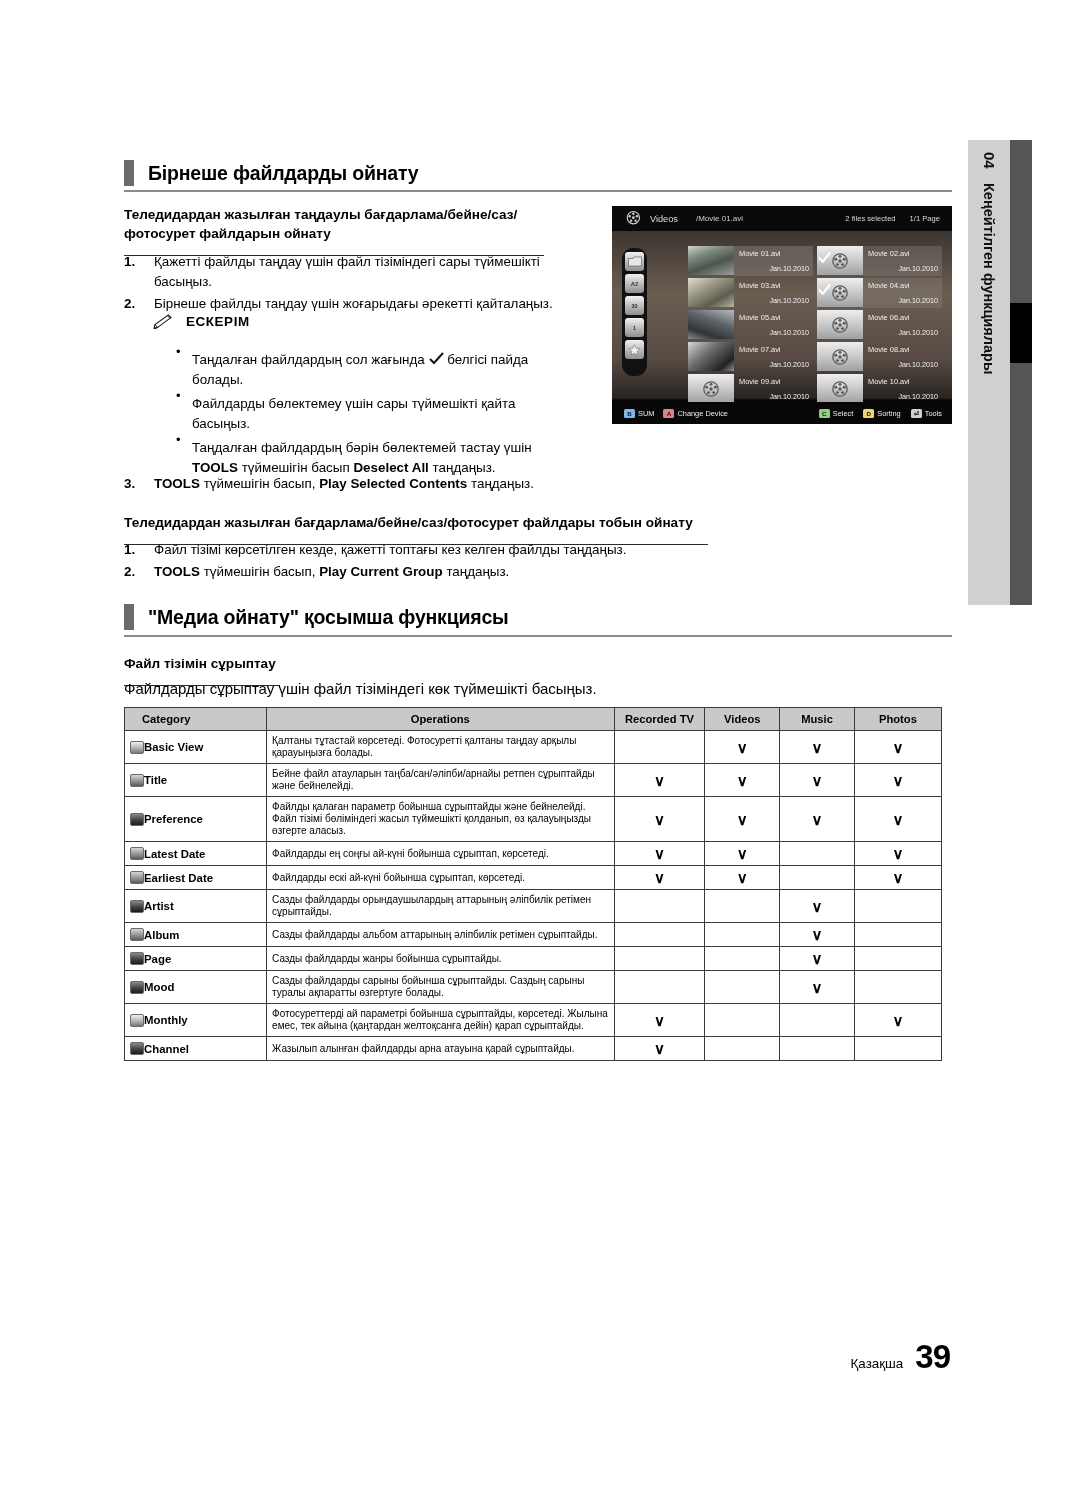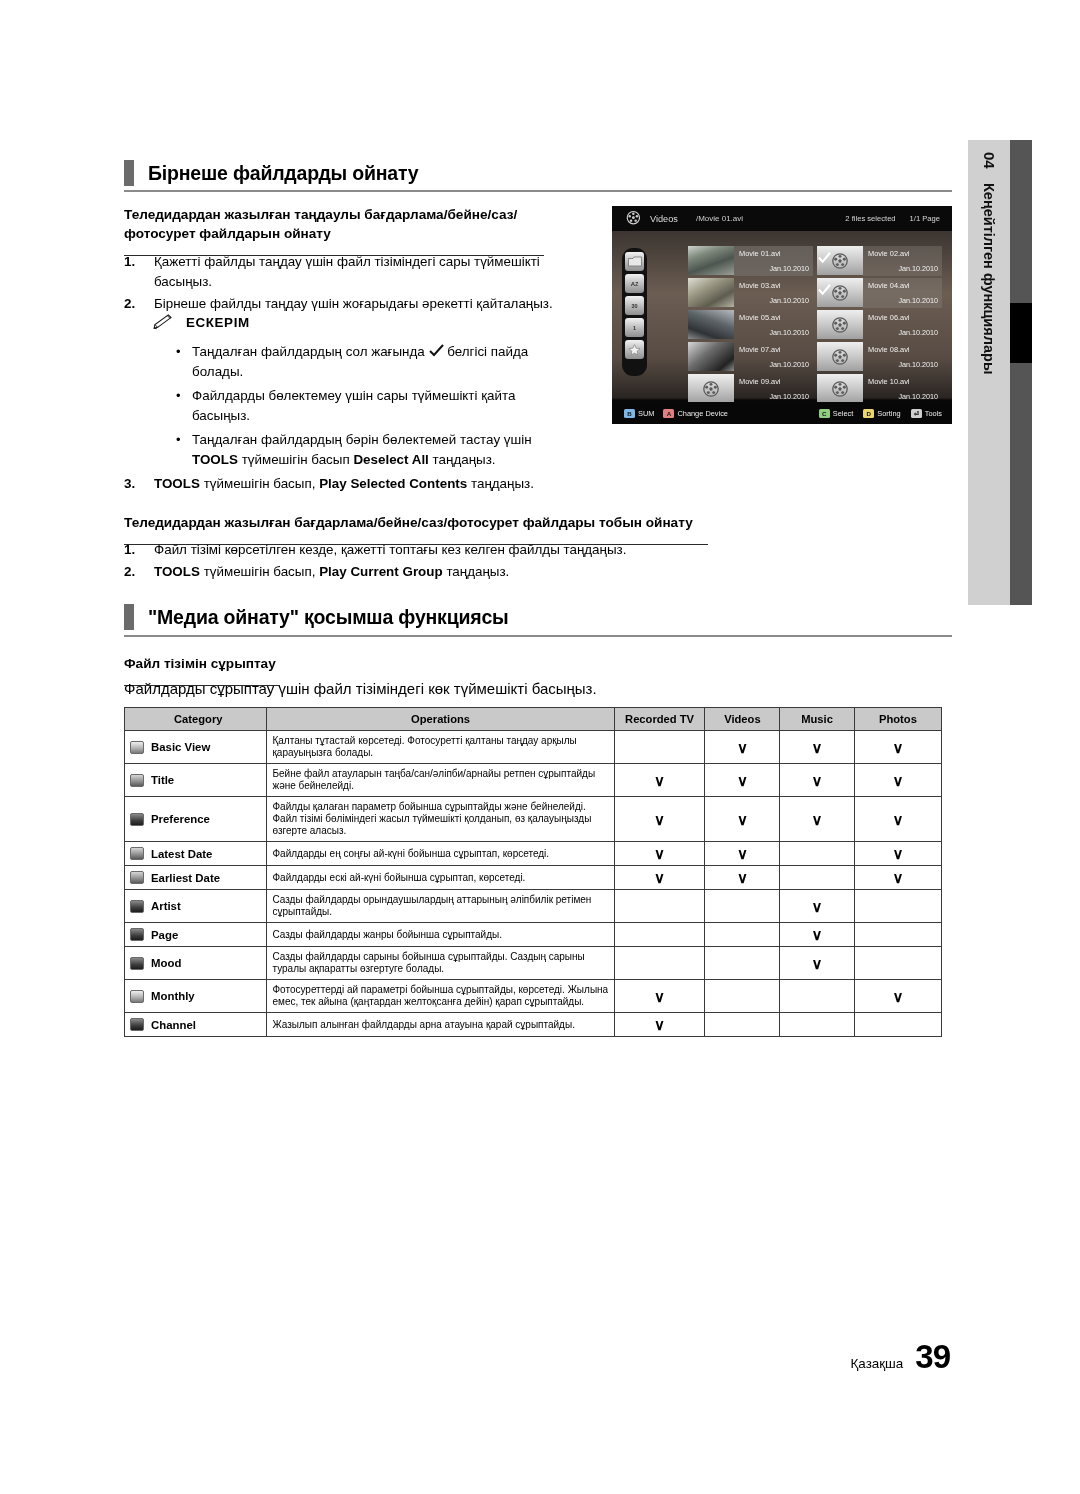--- a/index.html
+++ b/index.html
@@ -55,29 +55,29 @@
 
   
   .num-item { position: absolute; display: flex; font-size: 13.4px; line-height: 20px; }
   .num-item .n { width: 30px; font-weight: bold; flex: 0 0 30px; }
   .num-item .t { flex: 1; }
 
   .b { font-weight: bold; }
 
   
   .note-head {
-    position: absolute; display: flex; align-items: center;
+    position: absolute; display: flex; 
     font-size: 13.4px; font-weight: bold; letter-spacing: .6px;
   }
   .pencil { width: 22px; height: 16px; margin-right: 12px; }
   .note-li {
     position: absolute; display: flex; font-size: 13.4px; line-height: 20px;
   }
   .note-li .bullet { width: 16px; flex: 0 0 16px; font-size: 13px; }
-  .note-li .t { flex: 1; }
+  .note-li .t { flex: 1; margin-top: 8px; }
   .tick-inline { display: inline-block; vertical-align: -1px; }
 
   
   .tv {
     position: absolute; left: 612px; top: 206px; width: 340px; height: 218px;
     background: linear-gradient(180deg,#0b0b0b 0%,#0b0b0b 10%,#3b3430 11%,#6b5d52 40%,#574b43 70%,#2a2522 88%,#080808 89%,#050505 100%);
     overflow: hidden;
   }
   .tv-topbar {
     position: absolute; left:0; top:0; width:100%; height:25px;
@@ -140,28 +140,28 @@
 
   
   table.sorttab {
     position:absolute; left:124px; top:707px; width:818px;
     border-collapse: collapse; font-size: 10.6px;
   }
   table.sorttab th {
     background:#c9c9c9; border:1px solid #3a3a3a; font-weight:bold;
     font-size:11.2px; padding:5px 3px; text-align:center;
   }
-  table.sorttab th.th-cat { text-align:center; padding-left:8px; }
+  table.sorttab th.th-cat { text-align:left; padding-left:17px; }
   table.sorttab td { border:1px solid #3a3a3a; padding:4px 5px; vertical-align: middle; }
   td.c-cat { width:146px; }
   td.c-ops { width:364px; line-height:12px; font-size:10px; }
   td.c-mark { width:77px; text-align:center; }
   td.c-mark.wide { width:93px; }
   td.c-mark.photos { width:90px; }
-  .cat-in { display:flex; align-items:center; gap:7px; }
+  .cat-in { display:flex; align-items:center; }
   .cat-ic {
     width:14px; height:13px; flex:0 0 14px; border-radius:2px;
     background:linear-gradient(180deg,#efefef 0%,#b4b4b4 55%,#787878 100%);
     border:1px solid #6a6a6a; position:relative;
   }
   .cat-ic.dark { background:linear-gradient(180deg,#8a8a8a 0%,#3d3d3d 60%,#1c1c1c 100%); }
   .cat-ic.mid  { background:linear-gradient(180deg,#d6d6d6 0%,#8e8e8e 60%,#5a5a5a 100%); }
   .cat-name { font-weight:bold; font-size:11.4px; }
   .vmark { font-size:15px; font-weight:bold; line-height:1; }
 
@@ -582,20 +582,33 @@
           </td>
           <td class="c-ops">Сазды файлдарды орындаушылардың аттарының әліпбилік ретімен сұрыптайды.</td>
           <td class="c-mark wide"></td>
           <td class="c-mark "></td>
           <td class="c-mark "><span class="vmark">∨</span></td>
           <td class="c-mark photos"></td>
         </tr>
         <tr>
           <td class="c-cat">
             <div class="cat-in">
+              <span class="cat-ic mid"></span>
+              <span class="cat-name">Album</span>
+            </div>
+          </td>
+          <td class="c-ops">Сазды файлдарды альбом аттарының әліпбилік ретімен сұрыптайды.</td>
+          <td class="c-mark wide"></td>
+          <td class="c-mark "></td>
+          <td class="c-mark "><span class="vmark">∨</span></td>
+          <td class="c-mark photos"></td>
+        </tr>
+        <tr>
+          <td class="c-cat">
+            <div class="cat-in">
               <span class="cat-ic dark"></span>
               <span class="cat-name">Page</span>
             </div>
           </td>
           <td class="c-ops">Сазды файлдарды жанры бойынша сұрыптайды.</td>
           <td class="c-mark wide"></td>
           <td class="c-mark "></td>
           <td class="c-mark "><span class="vmark">∨</span></td>
           <td class="c-mark photos"></td>
         </tr>

